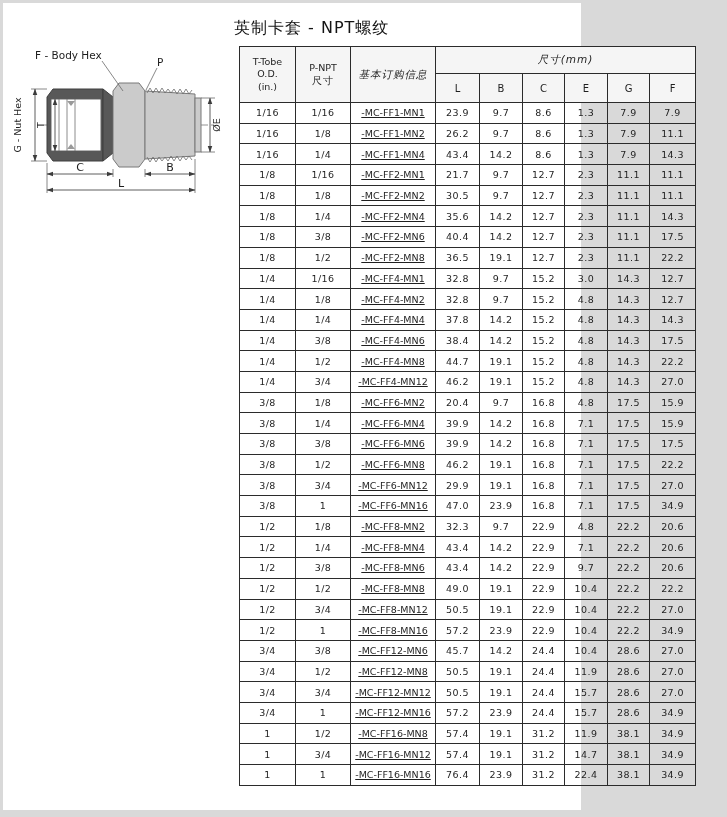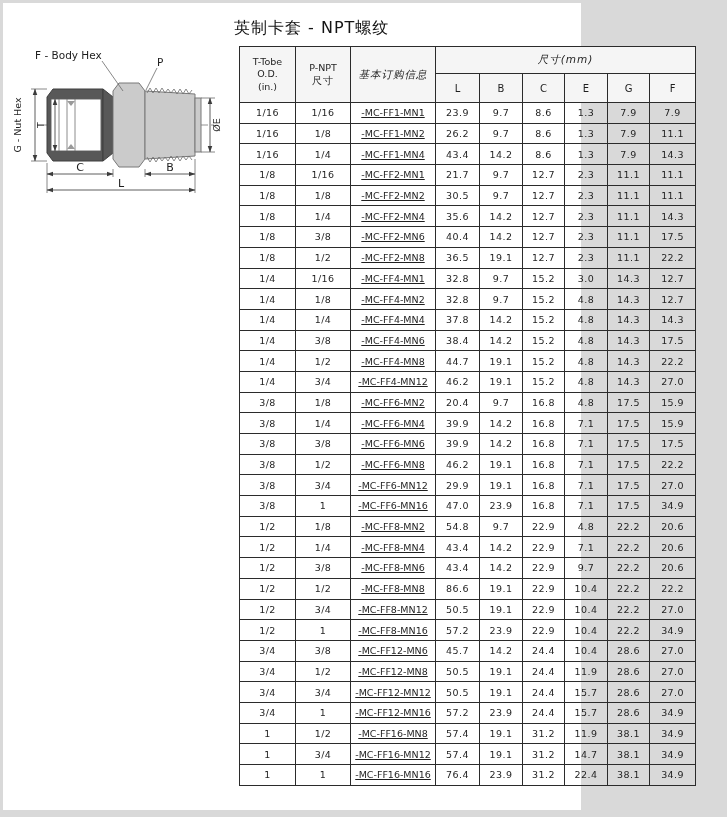--- a/index.html
+++ b/index.html
@@ -368,21 +368,21 @@
               <td>23.9</td>
               <td>16.8</td>
               <td>7.1</td>
               <td>17.5</td>
               <td>34.9</td>
             </tr>
             <tr>
               <td>1/2</td>
               <td>1/8</td>
               <td class="code">-MC-FF8-MN2</td>
-              <td>54.8</td>
+              <td>32.3</td>
               <td>9.7</td>
               <td>22.9</td>
               <td>4.8</td>
               <td>22.2</td>
               <td>20.6</td>
             </tr>
             <tr>
               <td>1/2</td>
               <td>1/4</td>
               <td class="code">-MC-FF8-MN4</td>
@@ -401,21 +401,21 @@
               <td>14.2</td>
               <td>22.9</td>
               <td>9.7</td>
               <td>22.2</td>
               <td>20.6</td>
             </tr>
             <tr>
               <td>1/2</td>
               <td>1/2</td>
               <td class="code">-MC-FF8-MN8</td>
-              <td>86.6</td>
+              <td>49.0</td>
               <td>19.1</td>
               <td>22.9</td>
               <td>10.4</td>
               <td>22.2</td>
               <td>22.2</td>
             </tr>
             <tr>
               <td>1/2</td>
               <td>3/4</td>
               <td class="code">-MC-FF8-MN12</td>

